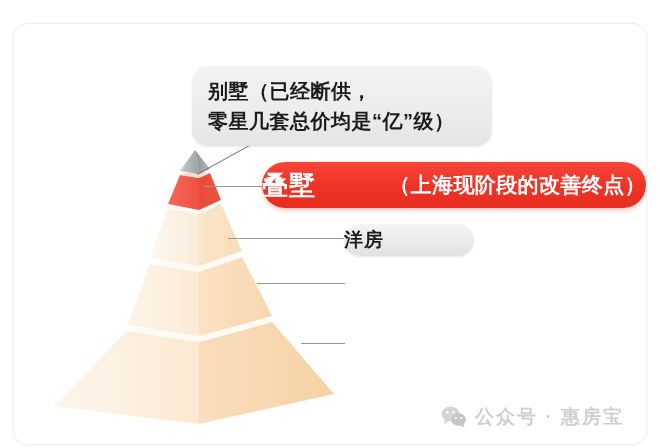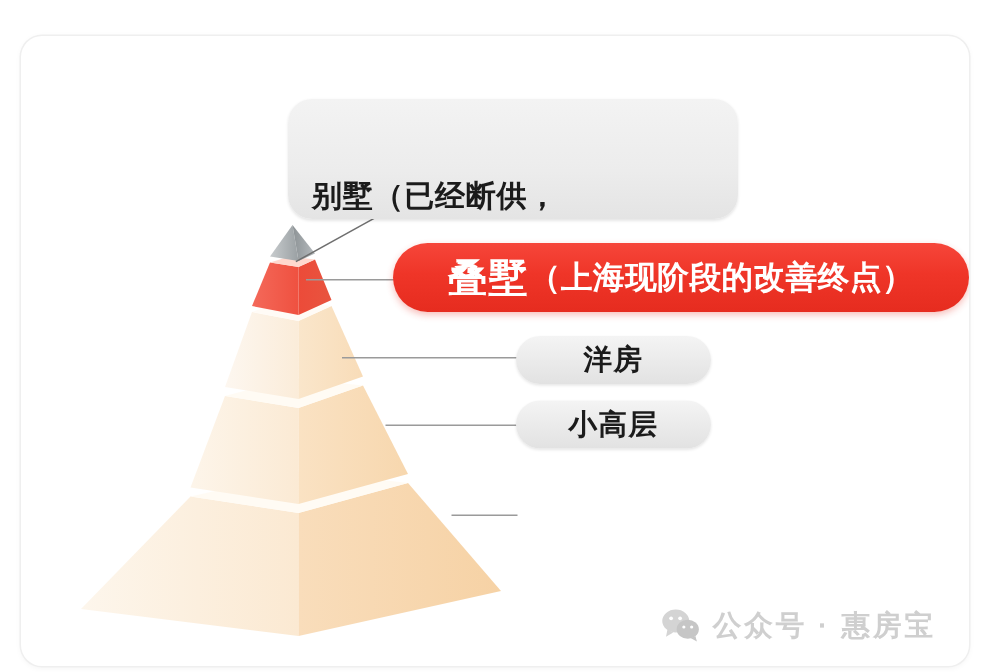--- a/index.html
+++ b/index.html
@@ -27,42 +27,41 @@
     left:0px;top:0px;
     width:660px;height:448px;
     pointer-events:none;
   }
 
   
   .pill{
     position:absolute;
     display:flex;
     align-items:center;
-    justify-content:center;
+    justify-content:space-between;
     border-radius:999px;
     box-sizing:border-box;
     background:linear-gradient(180deg,#f4f4f4 0%,#eaeaea 55%,#e2e2e2 100%);
     color:#1b1b1b;
     font-weight:bold;
     box-shadow:0 1px 2px rgba(0,0,0,.10);
     white-space:pre;
     text-align:center;
   }
   .pill.big{
     left:178px;top:42px;
     width:300px;height:80px;
     border-radius:16px;
     font-size:20px;
     line-height:30px;
     letter-spacing:.5px;
     padding:0 16px;
     justify-content:flex-start;
     text-align:left;
     background:linear-gradient(180deg,#f3f3f3 0%,#ececec 60%,#e4e4e4 100%);
-    align-items:flex-end;
   }
   .pill.red{
     left:248px;top:138px;
     width:384px;height:46px;
     background:linear-gradient(180deg,#f6463a 0%,#ef3528 45%,#e62c1f 100%);
     color:#ffffff;
     font-size:22px;
     letter-spacing:.4px;
     box-shadow:0 2px 5px rgba(230,44,31,.30);
   }
@@ -175,34 +174,31 @@
       </g>
     </svg>
 
     <div class="conn" style="left:183px;top:150px;width:62px;transform:rotate(-29deg);"></div>
     <div class="conn thin" style="left:190px;top:162px;width:60px;"></div>
     <div class="conn thin" style="left:214px;top:214px;width:117px;"></div>
     <div class="conn thin" style="left:243px;top:259px;width:88px;"></div>
     <div class="conn thin" style="left:287px;top:319px;width:44px;"></div>
 
     <div class="pill big">
-      <span><span>别墅（已经断供，</span><br></span>
+      <span><span>别墅（已经断供，</span><br><span>零星几套总价均是“亿”级）</span></span>
     </div>
 
     <div class="pill red">
       <span class="lead">叠墅</span><span class="rest">（上海现阶段的改善终点）</span>
     </div>
 
     <div class="pill small p-yangfang">
       <span>洋房</span>
     </div>
 
-    <div class="pill small p-xiaogao">
-      <span>小高层</span>
-    </div>
 
 
     <div class="watermark">
       <svg class="wechat-icon" width="26" height="22" viewBox="0 0 26 22">
         <ellipse cx="9.5" cy="8" rx="9" ry="7.6" fill="#d4d4d4"></ellipse>
         <polygon points="4,13.5 3,18.5 7.8,15.6" fill="#d4d4d4"></polygon>
         <circle cx="6.4" cy="6.2" r="1.25" fill="#ffffff"></circle>
         <circle cx="12.4" cy="6.2" r="1.25" fill="#ffffff"></circle>
         <ellipse cx="17.5" cy="13.5" rx="7.4" ry="6.3" fill="#c6c6c6"></ellipse>
         <polygon points="22.6,18 23.6,21.6 19.4,19.4" fill="#c6c6c6"></polygon>

